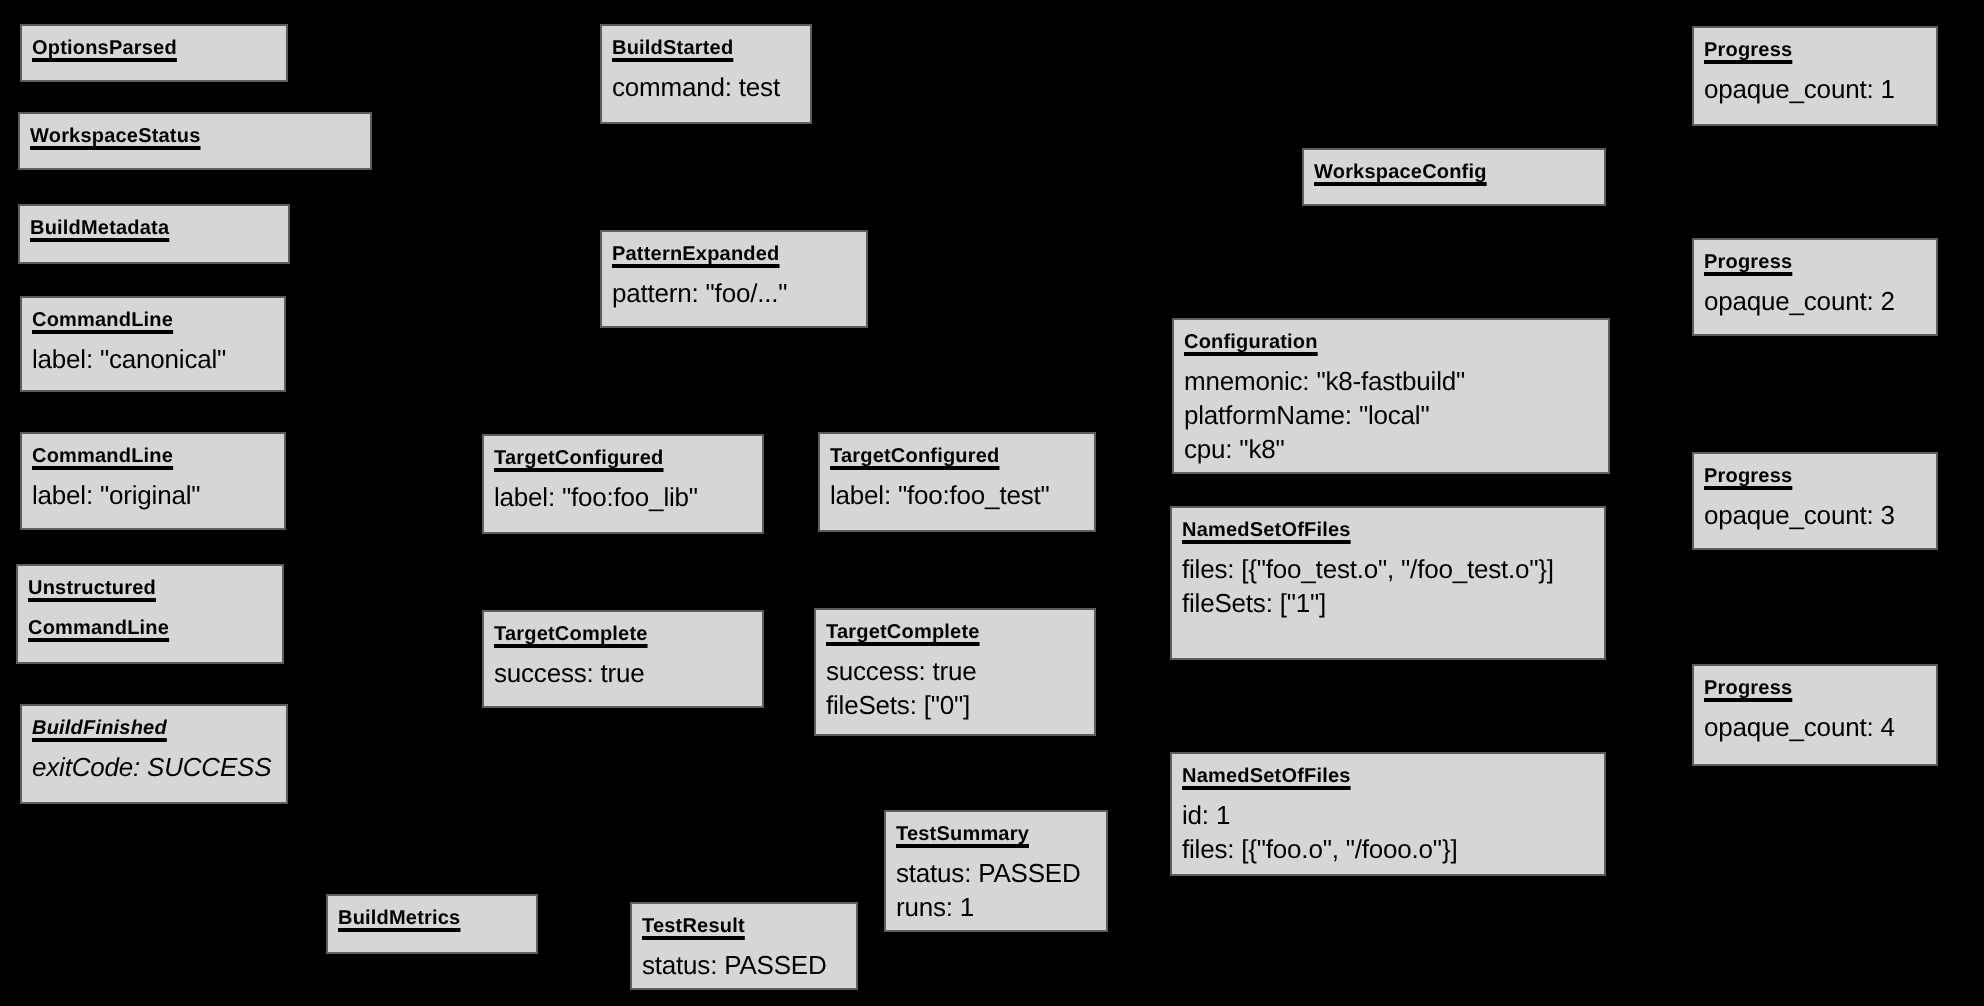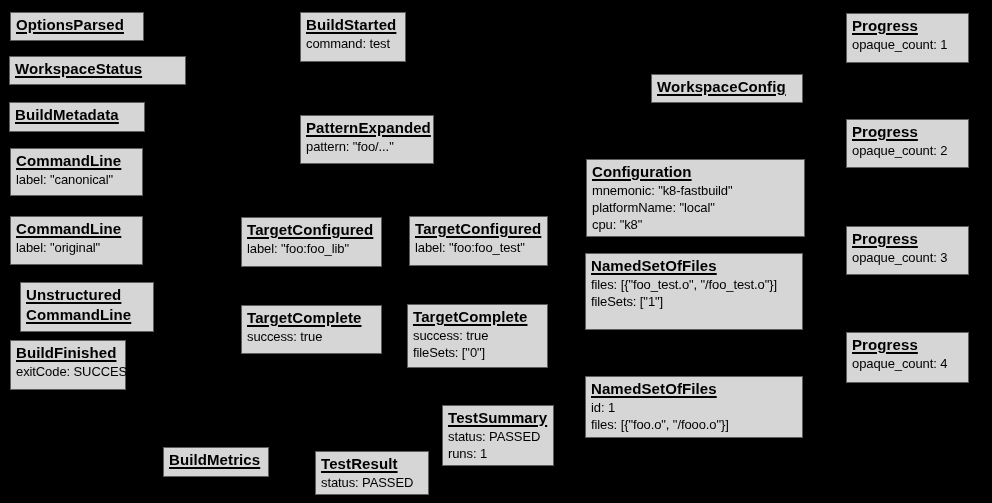--- a/index.html
+++ b/index.html
@@ -13,21 +13,21 @@
     overflow: hidden;
   }
   .event-box {
     position: absolute;
     background: var(--box-fill, #d6d6d6);
     border: 1.5px solid var(--box-border, #5e5e5e);
     padding: 2px 5px 3px 5px;
     color: var(--text, #000);
   }
   .box-title {
-    font-size: 15px;
+    font-size: 10px;
     font-weight: bold;
     line-height: 20px;
     text-decoration: underline;
     text-decoration-thickness: 1.6px;
     text-underline-offset: 2px;
     letter-spacing: 0.1px;
   }
   .box-line {
     font-size: 13px;
     line-height: 17px;
@@ -56,25 +56,25 @@
     <div class="box-lines">
         <div class="box-line">label: "canonical"</div>
       </div>
   </div>
     <div class="event-box" style="left: 10px; top: 216px; width: 133px; min-height: 49px;">
     <div class="box-title">CommandLine</div>
     <div class="box-lines">
         <div class="box-line">label: "original"</div>
       </div>
   </div>
-    <div class="event-box" style="left: 20px; top: 282px; width: 134px; min-height: 50px;">
+    <div class="event-box" style="left: 8px; top: 282px; width: 134px; min-height: 50px;">
     <div class="box-title">Unstructured CommandLine</div>
     <div class="box-lines"></div>
   </div>
-    <div class="event-box" style="left: 10px; top: 340px; width: 116px; min-height: 50px;">
+    <div class="event-box" style="left: 10px; top: 352px; width: 134px; min-height: 50px; font-style: italic;">
     <div class="box-title">BuildFinished</div>
     <div class="box-lines">
         <div class="box-line">exitCode: SUCCESS</div>
       </div>
   </div>
     <div class="event-box" style="left: 300px; top: 12px; width: 106px; min-height: 50px;">
     <div class="box-title">BuildStarted</div>
     <div class="box-lines">
         <div class="box-line">command: test</div>
       </div>

